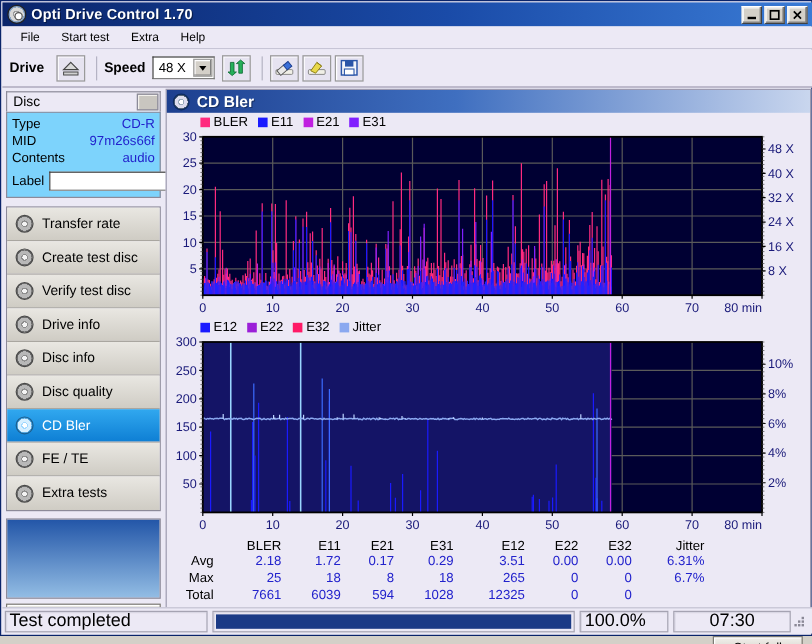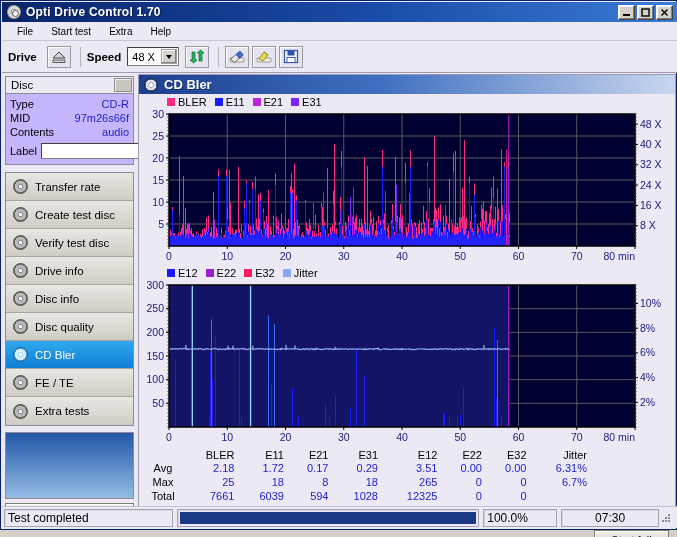--- a/index.html
+++ b/index.html
@@ -115,21 +115,21 @@
     border:1px solid #8c8a99; border-bottom:none; background:#ece9f5;
     display:flex; align-items:center;
   }
   .disc-hdr .lbl{ font-weight:normal; font-size:11.5px; padding-left:5px;}
   .disc-hdr .knob{
     position:absolute; right:1px; top:1px; width:18px; height:14px;
     background:#c9c6c0; border:1px solid #8c8a99;
     box-shadow: inset 1px 1px 0 #f2f0ec;
   }
   .disc-box{
-    margin:0 2px; border:1px solid #8c8a99; background:#c4b5fd;
+    margin:0 2px; border:1px solid #8c8a99; background:#7dd3fc;
     padding:3px 4px 4px 4px;
   }
   .disc-row{ display:flex; justify-content:space-between; line-height:14px; font-size:11px;}
   .disc-row .k{ color:#000; }
   .disc-row .v{ color:#2222cc; }
   .label-row{ display:flex; align-items:center; margin-top:3px; }
   .label-row .k{ font-size:11px; margin-right:4px; }
   .label-input{
     flex:1 1 auto; height:16px; background:#fff;
     border:1px solid #7f7f7f; border-top-color:#404040; border-left-color:#404040;
@@ -203,42 +203,42 @@
   
   .stats{
     position:absolute; left:143px; top:448px; width:450px;
     font-size:11px; color:#2222cc;
   }
   .stats table{ border-collapse:collapse; width:100%; }
   .stats th{
     color:#000; font-weight:normal; text-align:right; padding:0 3px; font-size:11px;
   }
   .stats td{ text-align:right; padding:0 3px; line-height:14px; color:#2222cc;}
-  .stats td.rowhdr{ text-align:center; color:#000; width:36px;}
+  .stats td.rowhdr{ text-align:right; color:#000; width:36px;}
 
   .actionbtns{ position:absolute; right:6px; top:455px; width:75px; }
   .abtn{
     height:19px; margin-bottom:6px;
     background:linear-gradient(#f2f0eb,#cbc8c0);
     border:1px solid #7d7b74;
     box-shadow: inset 1px 1px 0 #fff;
     display:flex;align-items:center;justify-content:center;
     font-size:11px;
   }
 
   
   .statusbar{
     position:absolute; left:1px; bottom:1px; width:675px; height:22px;
     background:#ece9f5; display:flex; align-items:center; padding:0 2px;
     border-top:1px solid #c3c1d2;
   }
   .sb-cell{
     height:18px; border:1px solid #a5a3b2;
     background:#ece9f5;
-    display:flex; align-items:center; padding:0 3px; font-size:12px;
+    display:flex; align-items:center; padding:0 3px; font-size:15px;
     box-shadow: inset 1px 1px 0 #d9d7e4;
   }
   .sb-status{ width:172px; }
   .sb-prog{ width:308px; margin-left:4px; padding:2px; }
   .progtrack{ flex:1 1 auto; height:12px; background:#ece9f5; position:relative;}
   .progfill{ position:absolute; left:0; top:0; bottom:0; background:#1b3a86; }
   .sb-pct{ width:75px; margin-left:4px; }
   .sb-time{ width:100px; margin-left:4px; justify-content:center; }
   .grip{
     width:14px;height:14px; margin-left:auto; margin-right:2px; position:relative;

